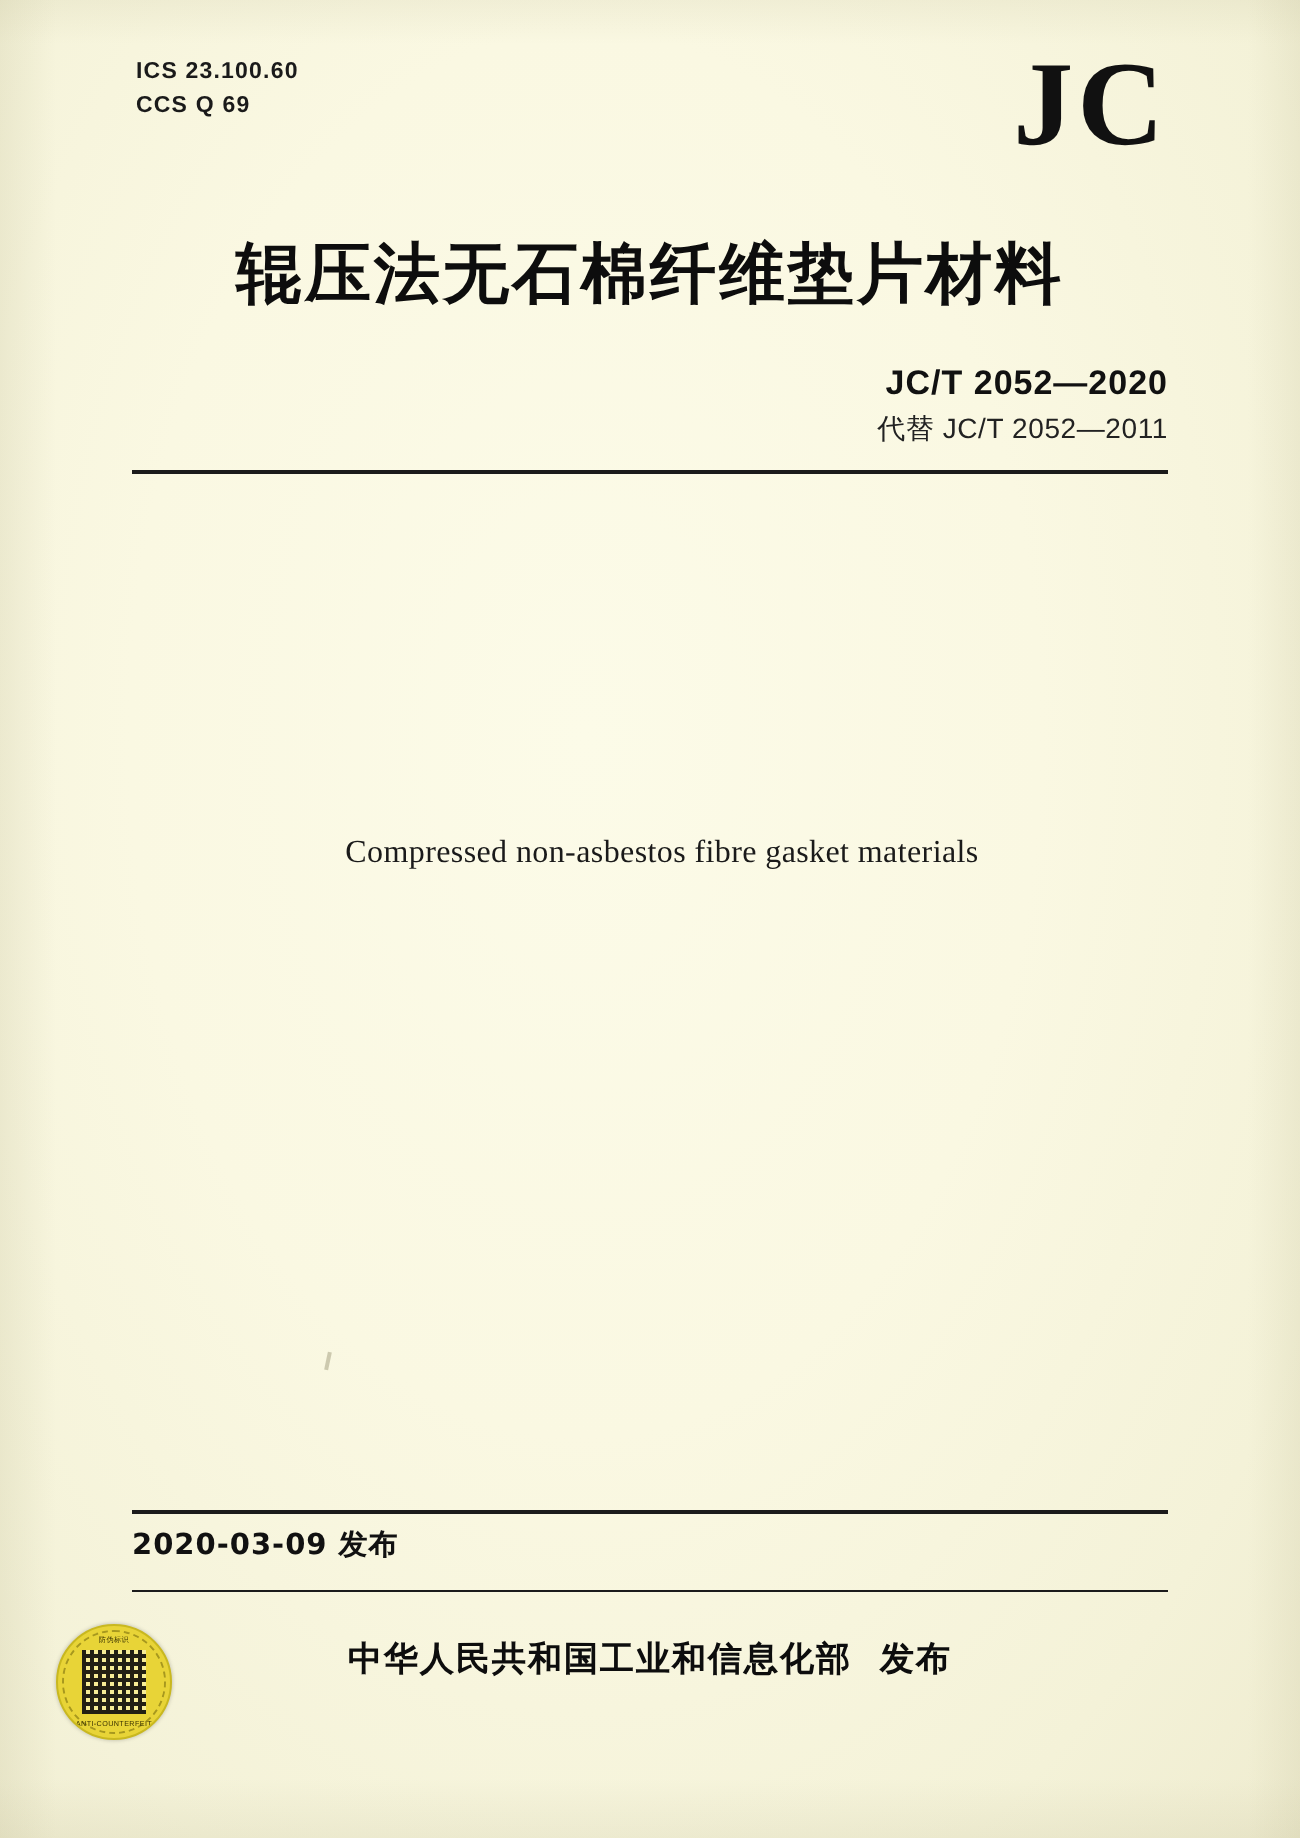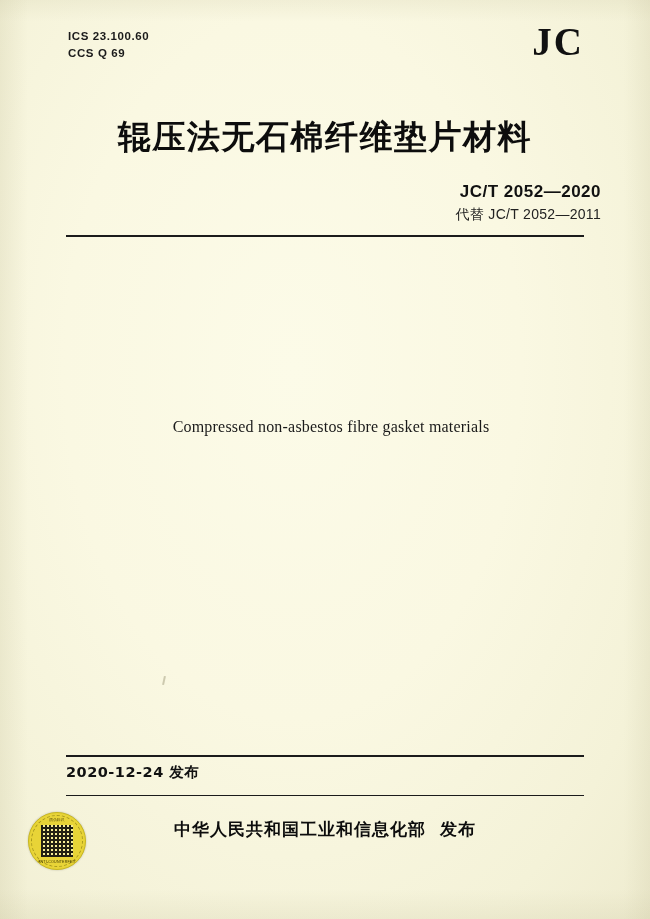--- a/index.html
+++ b/index.html
@@ -58,21 +58,21 @@
     color: #1a1a1a;
   }
 
   
   .jc-logo {
     position: absolute;
     right: 66px;
     top: 22px;
     font-family: "Liberation Serif", serif;
     font-weight: bold;
-    font-size: 39px;
+    font-size: 60px;
     letter-spacing: 2px;
     color: #111;
     line-height: 1;
   }
 
   
   .std-title {
     position: absolute;
     left: 0; right: 0;
     top: 115px;
@@ -80,21 +80,21 @@
     font-family: "DejaVu Sans", "Liberation Sans", sans-serif;
     font-weight: bold;
     font-size: 33px;
     letter-spacing: 1.5px;
     color: #0d0d0d;
   }
 
   
   .std-number-block {
     position: absolute;
-    right: 49px;
+    right: 66px;
     top: 182px;
     text-align: right;
   }
   .std-number {
     font-family: "Liberation Sans", sans-serif;
     font-size: 17px;
     font-weight: bold;
     letter-spacing: 0.5px;
     color: #111;
   }
@@ -268,21 +268,21 @@
 
     <div class="rule-top"></div>
 
     <div class="doc-title-en">Compressed non-asbestos fibre gasket materials</div>
 
     <div class="speck"></div>
 
     <div class="rule-bottom-1"></div>
 
     <div class="dates">
-      <span>2020-12-24 发布</span>
+      <span>2020-03-09 发布</span>
     </div>
 
     <div class="rule-bottom-2"></div>
 
     <div class="publisher">
       <span>中华人民共和国工业和信息化部</span><span class="pub-verb">发布</span>
     </div>
 
     <div class="seal">
       <div class="seal-ring"></div>

